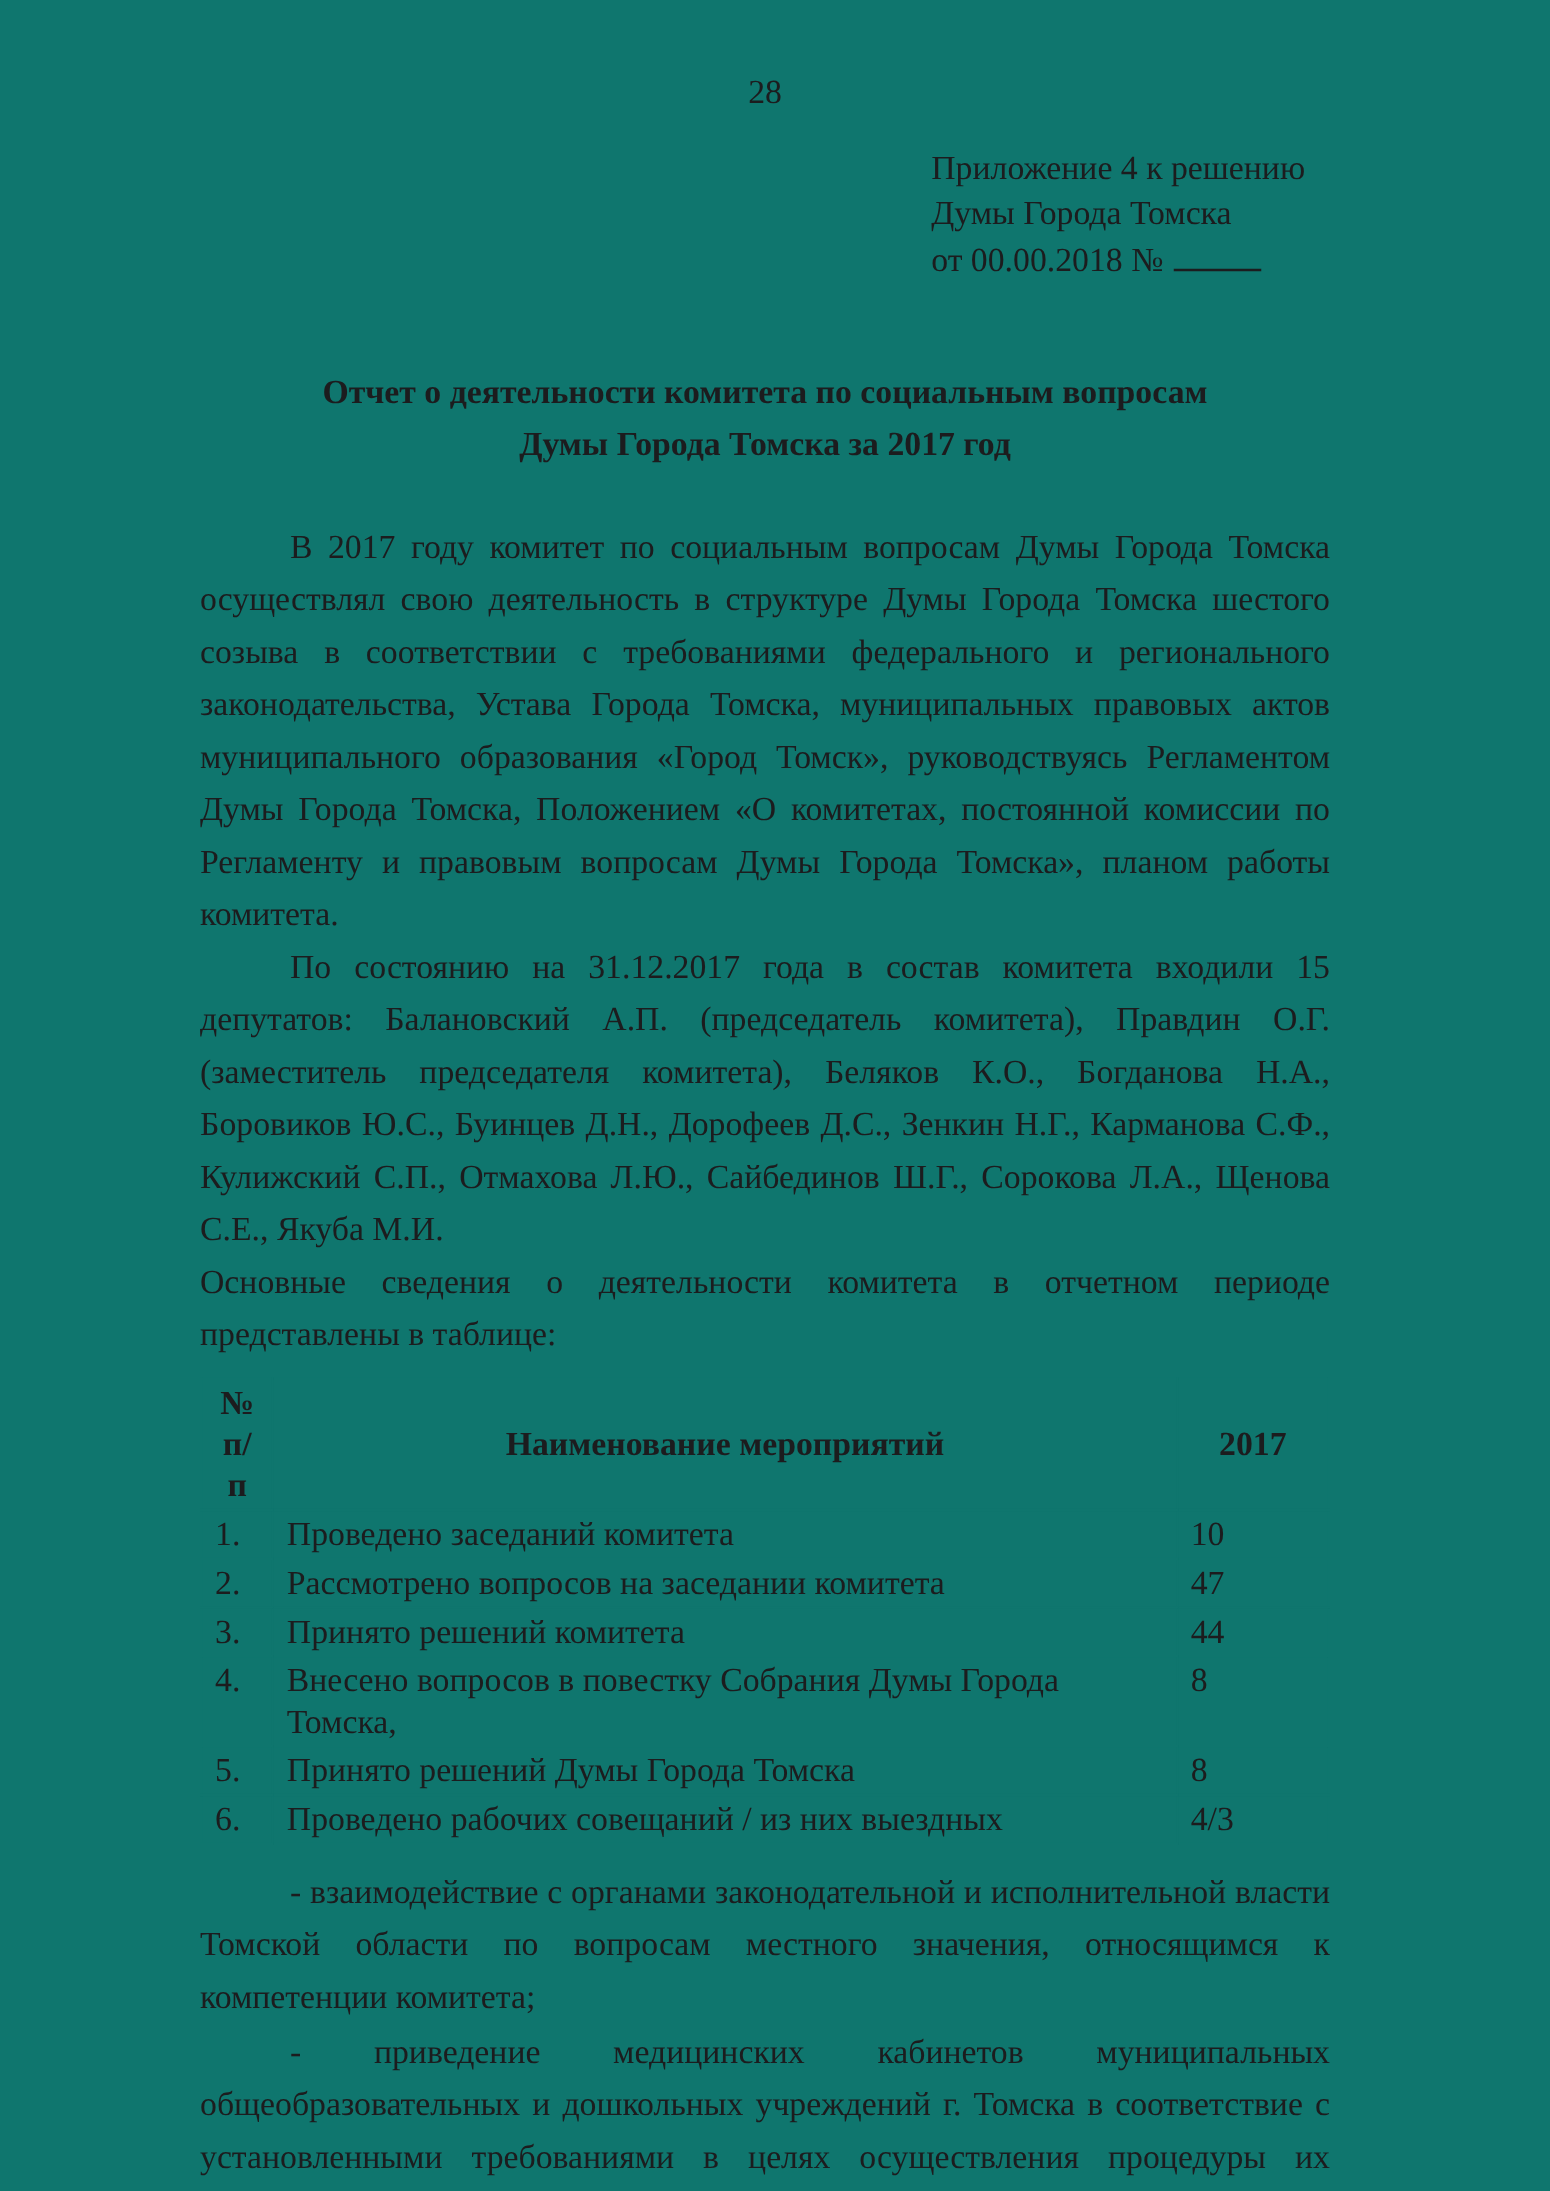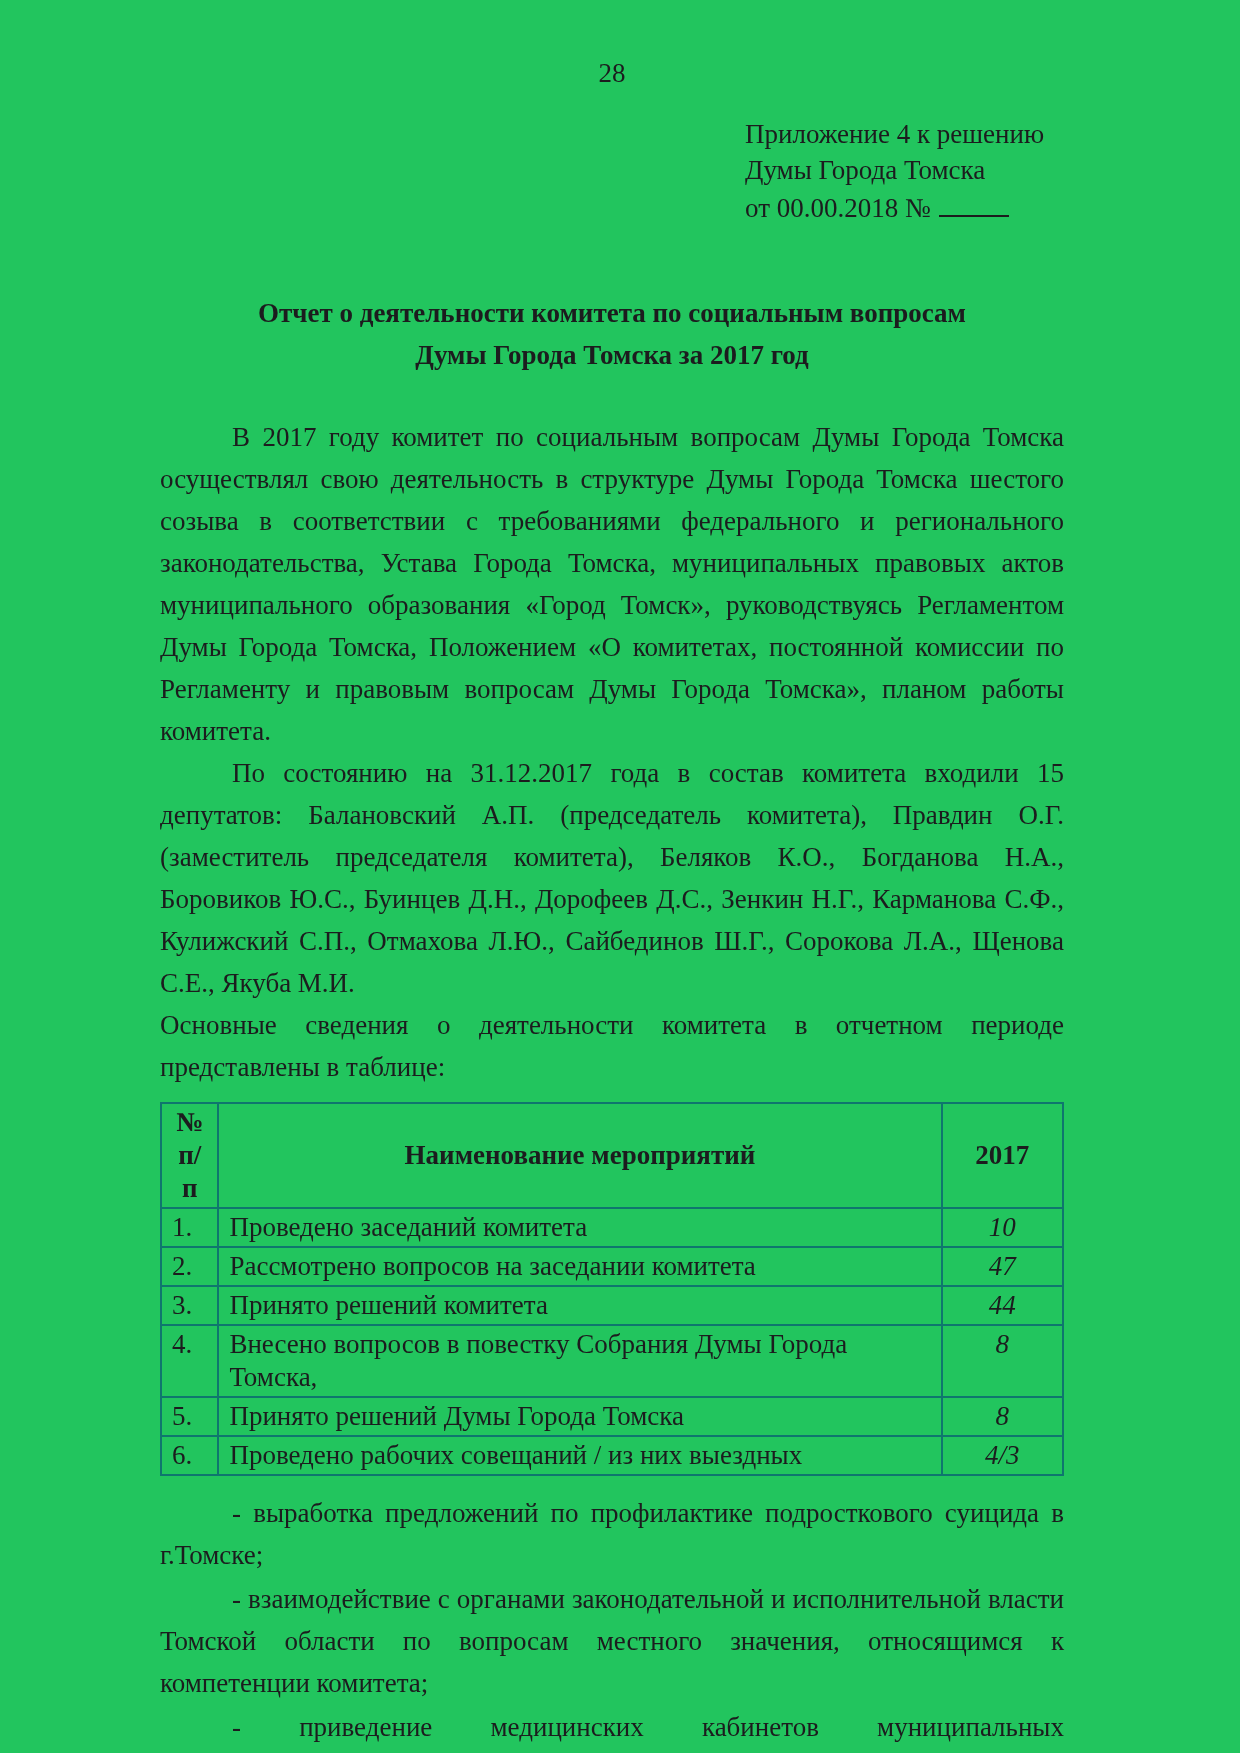--- a/index.html
+++ b/index.html
@@ -5,21 +5,21 @@
   html, body {
     margin: 0;
     padding: 0;
     background: #e8e8e8;
   }
   .page {
     position: relative;
     width: 1240px;
     height: 1753px;
     margin: 0 auto;
-    background: #22c55e;
+    background: #0f766e;
     color: #1c1c1e;
     font-family: "Liberation Serif", "DejaVu Serif", serif;
     font-size: 27px;
     line-height: 42px;
     overflow: hidden;
     box-sizing: border-box;
     padding: 52px 176px 40px 160px;
   }
   .page-number {
     text-align: center;
@@ -71,21 +71,21 @@
   .committee-table th {
     font-weight: bold;
     text-align: center;
     vertical-align: middle;
   }
   .col-num   { width: 52px; }
   .col-name  { width: 655px; }
   .col-year  { width: 110px; }
   .cell-num  { text-align: left; }
   .cell-name { text-align: left; }
-  .cell-val  { text-align: center; font-style: italic; }
+  .cell-val  { text-align: left; }
   .after-table p { margin-bottom: 2px; }
 </style>
 </head>
 <body>
 
 <div class="page">
 
   <div class="page-number">28</div>
 
   <div class="appendix">
@@ -144,19 +144,18 @@
       </tr>
       <tr>
         <td class="cell-num">6.</td>
         <td class="cell-name">Проведено рабочих совещаний / из них выездных</td>
         <td class="cell-val">4/3</td>
       </tr>
     </tbody>
   </table>
 
   <div class="after-table">
-    <p class="indent">- выработка предложений по профилактике подросткового суицида в г.Томске;</p>
     <p class="indent">- взаимодействие с органами законодательной и исполнительной власти Томской области по вопросам местного значения, относящимся к компетенции комитета;</p>
     <p class="indent">- приведение медицинских кабинетов муниципальных общеобразовательных и дошкольных учреждений г. Томска в соответствие с установленными требованиями в целях осуществления процедуры их лицензирования;</p>
 
   </div>
 
 </div>
 
 </body></html>

